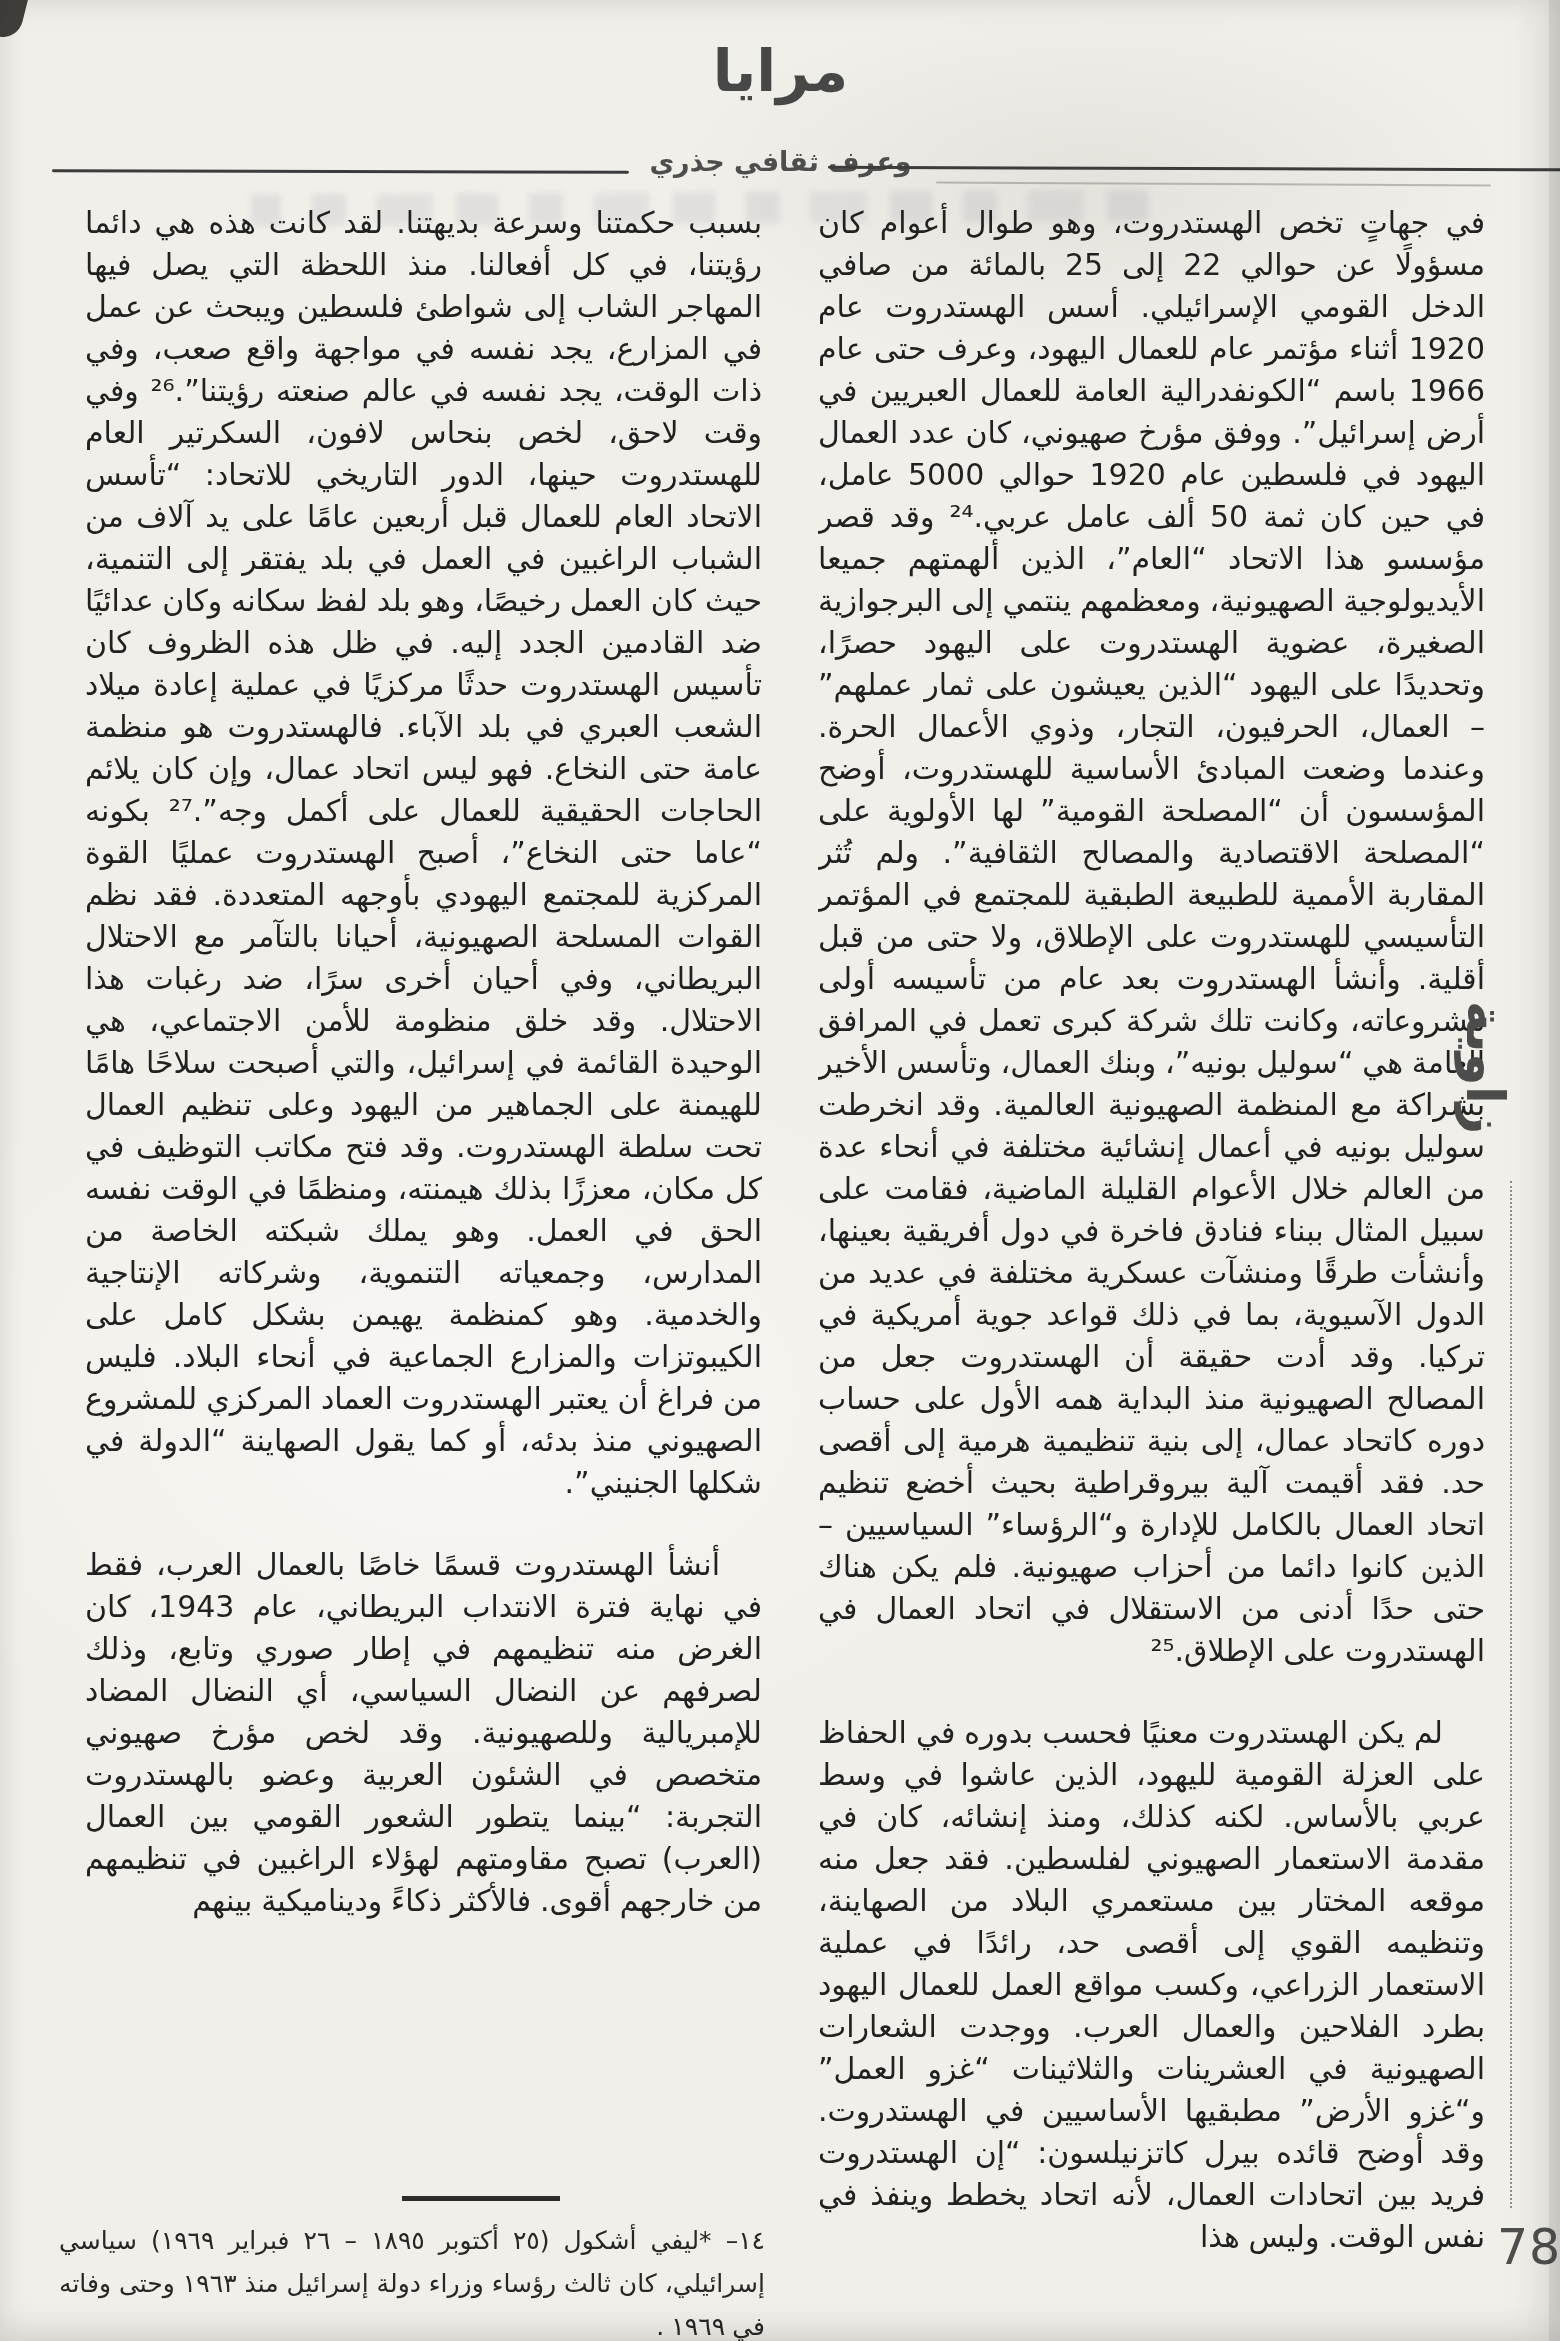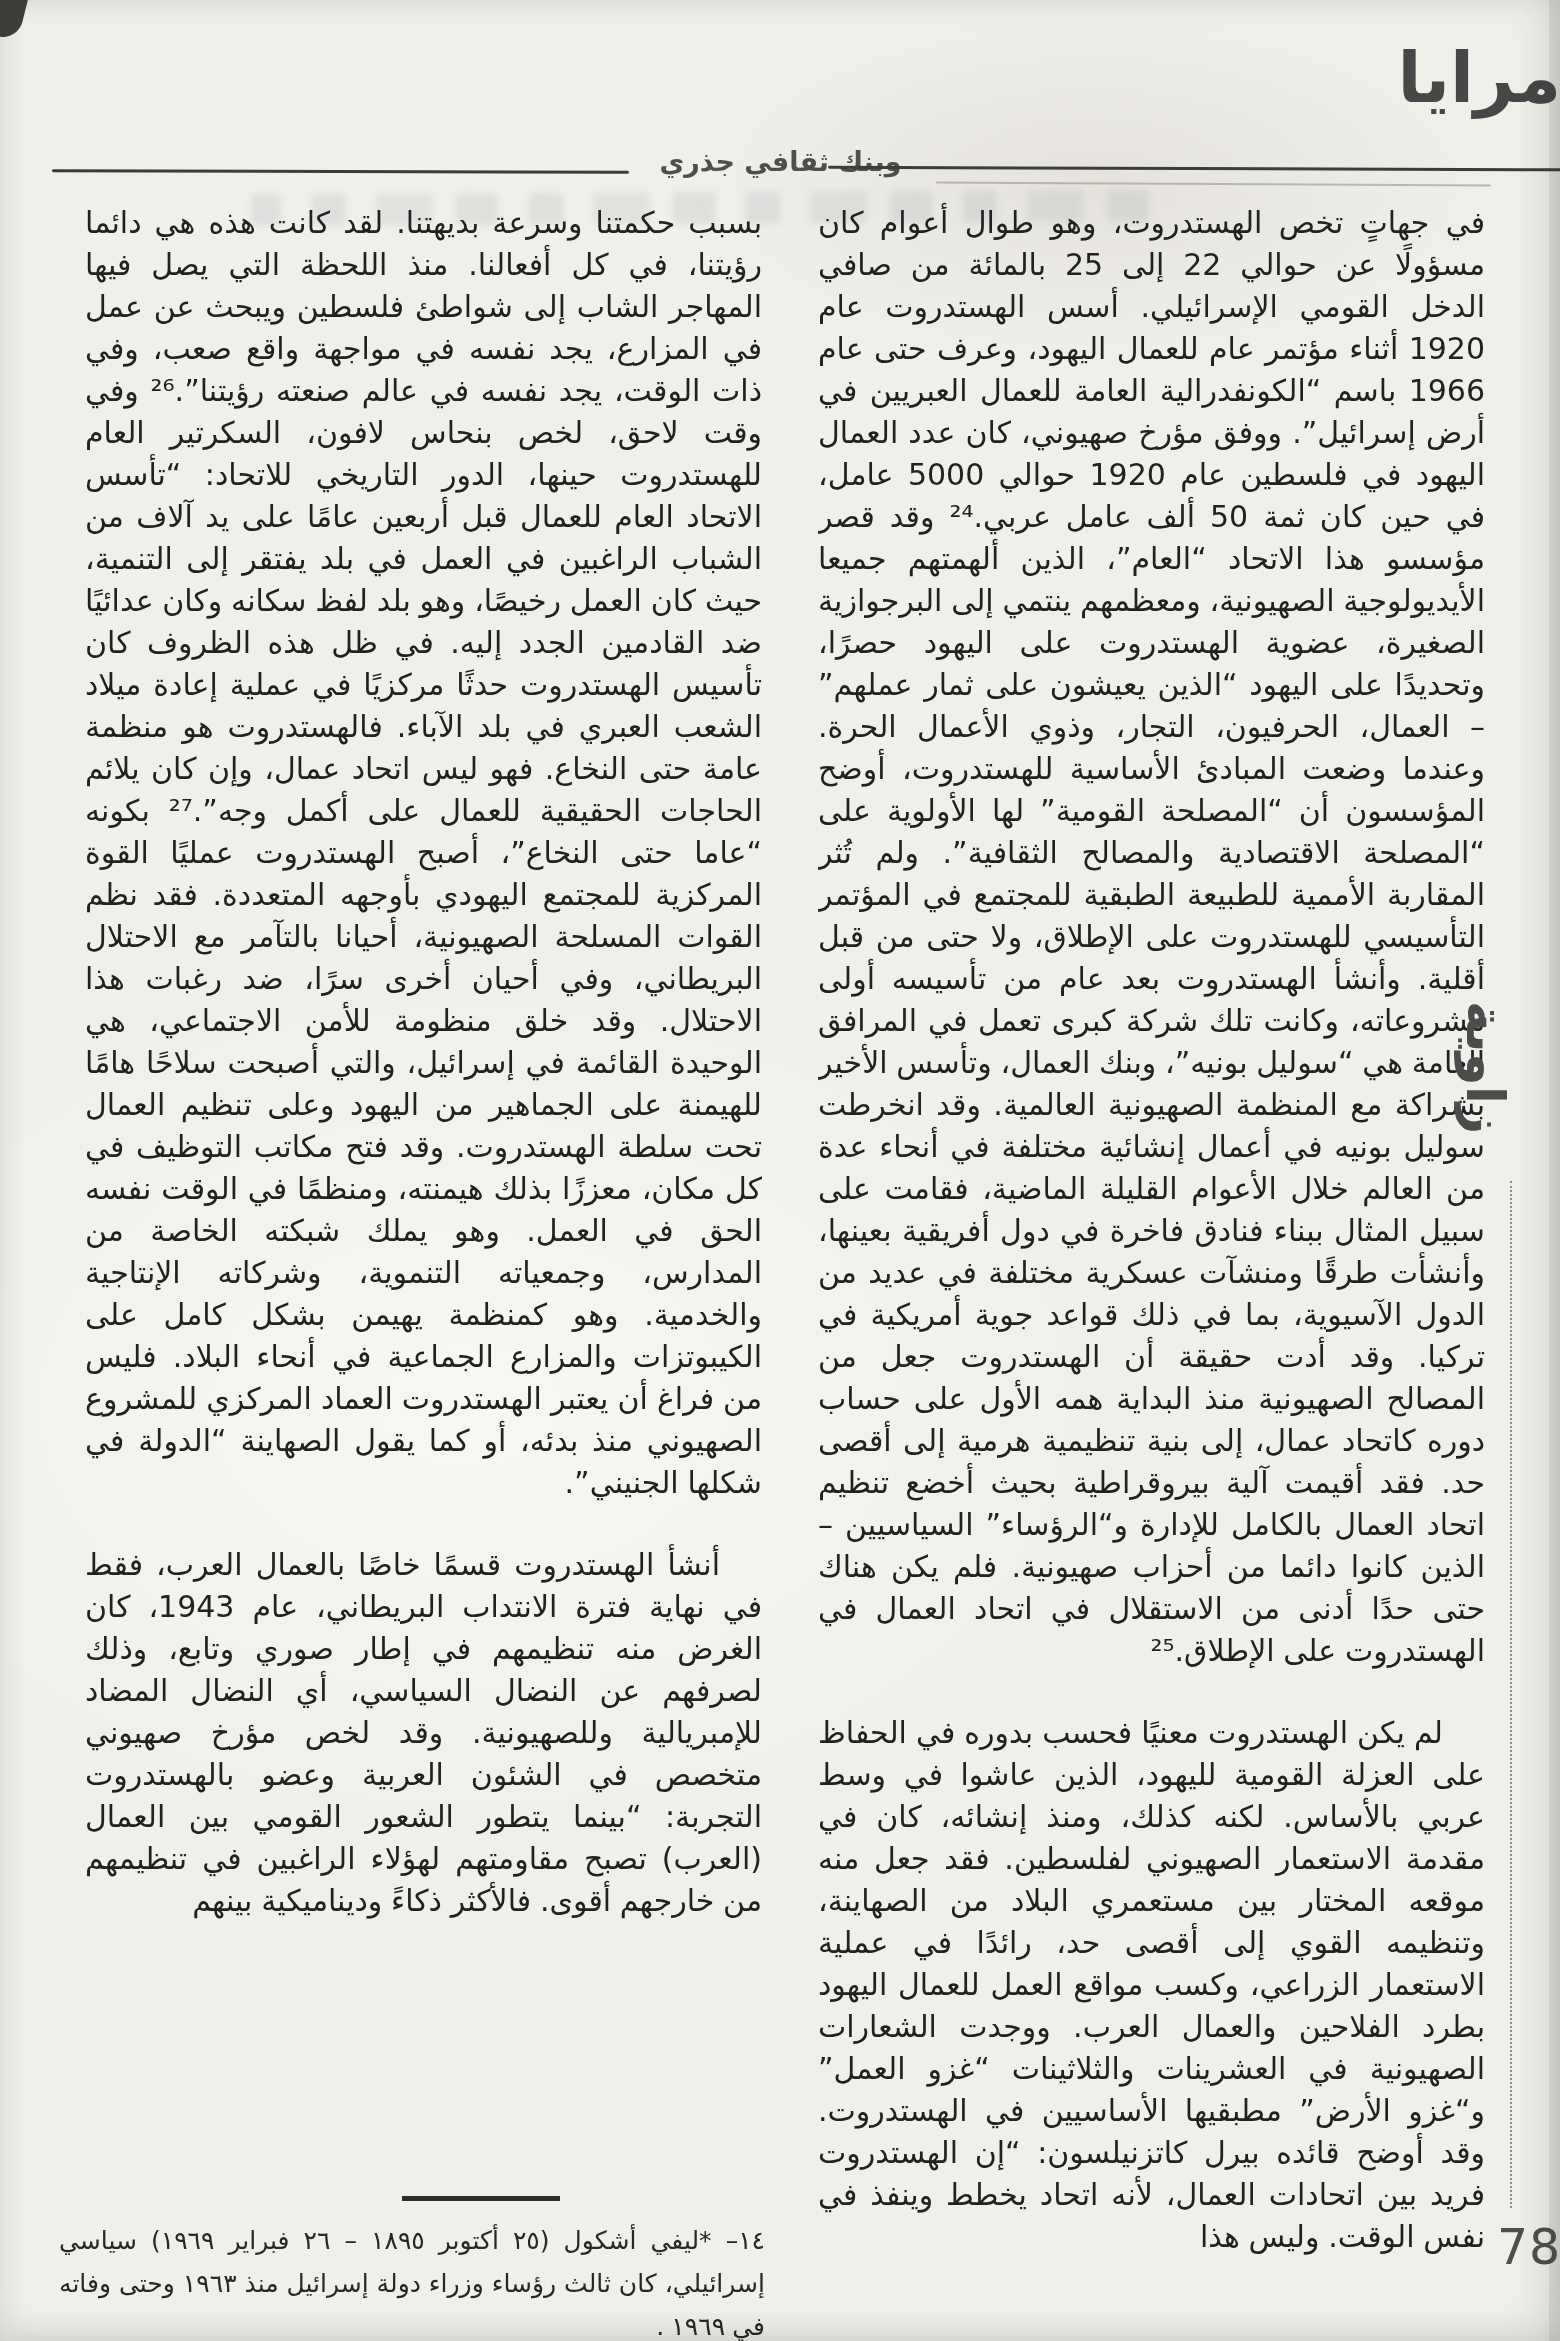--- a/index.html
+++ b/index.html
@@ -22,21 +22,21 @@
     position:absolute;left:-7.6px;top:-10.7px;width:32px;height:49px;
     background:#23211e;border-radius:0 0 20px 3px;transform:rotate(14deg);opacity:.85;
   }
   .edge-band{
     position:absolute;right:0;top:0;width:12px;height:100%;
     background:rgba(70,68,64,.10);
   }
   
   .logo{
     position:absolute;top:40px;left:0;width:100%;
-    text-align:right;font-size:70px;font-weight:900;color:#474747;
+    text-align:center;font-size:58px;font-weight:900;color:#474747;
     letter-spacing:-1.5px;line-height:1.1;
   }
   .subtitle{
     position:absolute;top:146px;left:0;width:100%;
     text-align:center;font-size:27px;font-weight:bold;color:#4e4e4e;
     direction:rtl;
   }
   .rule{position:absolute;background:#3c3c3c;height:3px;border-radius:1.5px;}
   .rule-left{top:170px;left:52px;width:577px;transform:rotate(.15deg);}
   .rule-right{top:167px;left:828px;width:733px;transform:rotate(.2deg);}
@@ -85,21 +85,21 @@
 </style>
 </head>
 <body>
 
 <div class="page">
 
   <div class="corner-mark"></div>
   <div class="edge-band"></div>
 
   <div class="logo">مرايا</div>
-  <div class="subtitle">وبنك ثقافي جذري</div>
+  <div class="subtitle">وعرف ثقافي جذري</div>
   <div class="rule rule-left"></div>
   <div class="rule rule-right"></div>
   <div class="rule-echo rule"></div>
   <div class="bleed"></div>
 
   <div class="col col-right">
     <p>في جهاتٍ تخص الهستدروت، وهو طوال أعوام كان مسؤولًا عن حوالي 22 إلى 25 بالمائة من صافي الدخل القومي الإسرائيلي. أسس الهستدروت عام 1920 أثناء مؤتمر عام للعمال اليهود، وعرف حتى عام 1966 باسم “الكونفدرالية العامة للعمال العبريين في أرض إسرائيل”. ووفق مؤرخ صهيوني، كان عدد العمال اليهود في فلسطين عام 1920 حوالي 5000 عامل، في حين كان ثمة 50 ألف عامل عربي.²⁴ وقد قصر مؤسسو هذا الاتحاد “العام”، الذين ألهمتهم جميعا الأيديولوجية الصهيونية، ومعظمهم ينتمي إلى البرجوازية الصغيرة، عضوية الهستدروت على اليهود حصرًا، وتحديدًا على اليهود “الذين يعيشون على ثمار عملهم” – العمال، الحرفيون، التجار، وذوي الأعمال الحرة. وعندما وضعت المبادئ الأساسية للهستدروت، أوضح المؤسسون أن “المصلحة القومية” لها الأولوية على “المصلحة الاقتصادية والمصالح الثقافية”. ولم تُثر المقاربة الأممية للطبيعة الطبقية للمجتمع في المؤتمر التأسيسي للهستدروت على الإطلاق، ولا حتى من قبل أقلية. وأنشأ الهستدروت بعد عام من تأسيسه أولى مشروعاته، وكانت تلك شركة كبرى تعمل في المرافق العامة هي “سوليل بونيه”، وبنك العمال، وتأسس الأخير بشراكة مع المنظمة الصهيونية العالمية. وقد انخرطت سوليل بونيه في أعمال إنشائية مختلفة في أنحاء عدة من العالم خلال الأعوام القليلة الماضية، فقامت على سبيل المثال ببناء فنادق فاخرة في دول أفريقية بعينها، وأنشأت طرقًا ومنشآت عسكرية مختلفة في عديد من الدول الآسيوية، بما في ذلك قواعد جوية أمريكية في تركيا. وقد أدت حقيقة أن الهستدروت جعل من المصالح الصهيونية منذ البداية همه الأول على حساب دوره كاتحاد عمال، إلى بنية تنظيمية هرمية إلى أقصى حد. فقد أقيمت آلية بيروقراطية بحيث أخضع تنظيم اتحاد العمال بالكامل للإدارة و“الرؤساء” السياسيين – الذين كانوا دائما من أحزاب صهيونية. فلم يكن هناك حتى حدًا أدنى من الاستقلال في اتحاد العمال في الهستدروت على الإطلاق.²⁵</p>
     <p>لم يكن الهستدروت معنيًا فحسب بدوره في الحفاظ على العزلة القومية لليهود، الذين عاشوا في وسط عربي بالأساس. لكنه كذلك، ومنذ إنشائه، كان في مقدمة الاستعمار الصهيوني لفلسطين. فقد جعل منه موقعه المختار بين مستعمري البلاد من الصهاينة، وتنظيمه القوي إلى أقصى حد، رائدًا في عملية الاستعمار الزراعي، وكسب مواقع العمل للعمال اليهود بطرد الفلاحين والعمال العرب. ووجدت الشعارات الصهيونية في العشرينات والثلاثينات “غزو العمل” و“غزو الأرض” مطبقيها الأساسيين في الهستدروت. وقد أوضح قائده بيرل كاتزنيلسون: “إن الهستدروت فريد بين اتحادات العمال، لأنه اتحاد يخطط وينفذ في نفس الوقت. وليس هذا</p>
   </div>
 

